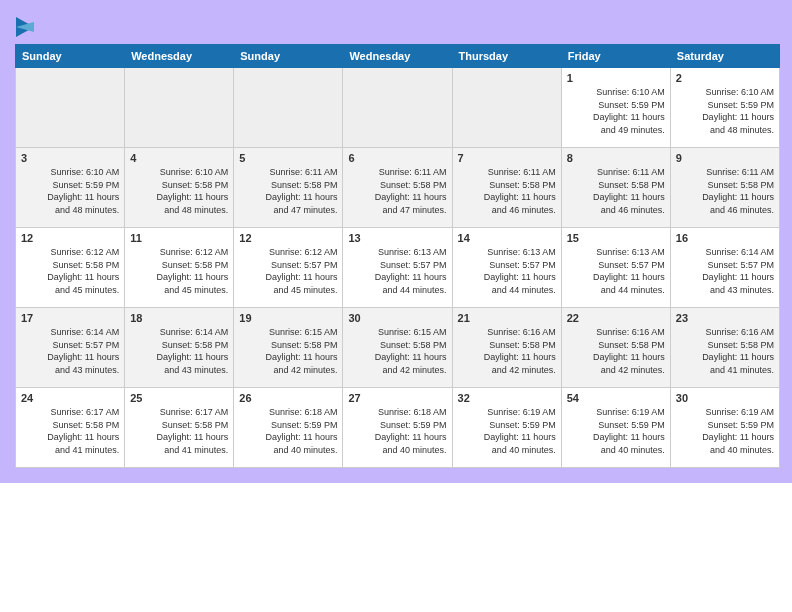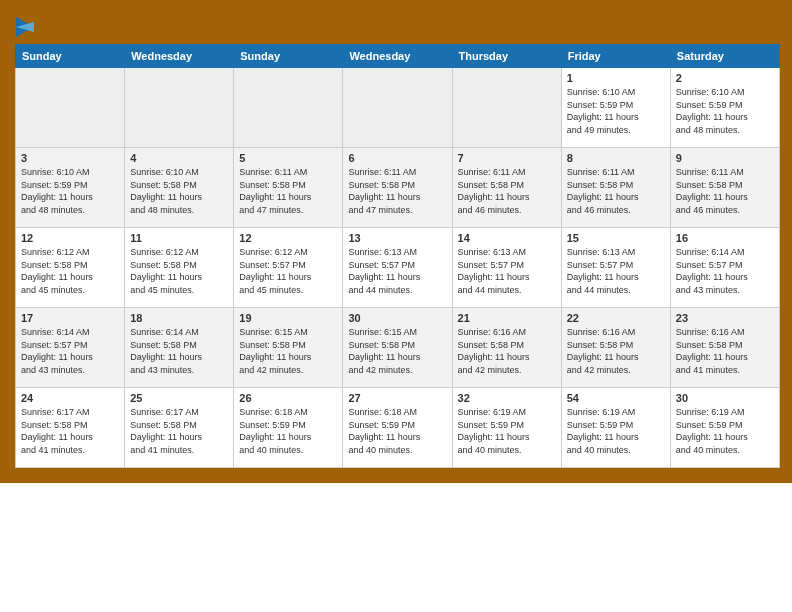--- a/index.html
+++ b/index.html
@@ -5,21 +5,21 @@
     * { box-sizing: border-box; margin: 0; padding: 0; }
     body {
       font-family: Arial, sans-serif;
       background: #fff;
       width: 792px;
       min-height: 612px;
       padding: 0;
     }
     .page {
       width: 792px;
-      background: #a16207;
+      background: #c4b5fd;
       padding: 10px 12px 15px 15px;
     }
     .header {
       display: flex;
       justify-content: space-between;
       align-items: flex-start;
       margin-bottom: 8px;
     }
     .logo {
       display: flex;
@@ -69,20 +69,21 @@
       font-size: 11px;
       font-weight: bold;
       color: #333;
       display: block;
       margin-bottom: 2px;
     }
     .day-info {
       color: #333;
       font-size: 9px;
       line-height: 1.4;
+      text-align: right;
     }
     .row-even td {
       background: #fff;
     }
     .row-odd td {
       background: #f2f2f2;
     }
     .row-even td.empty, .row-odd td.empty {
       background: #eee;
     }

